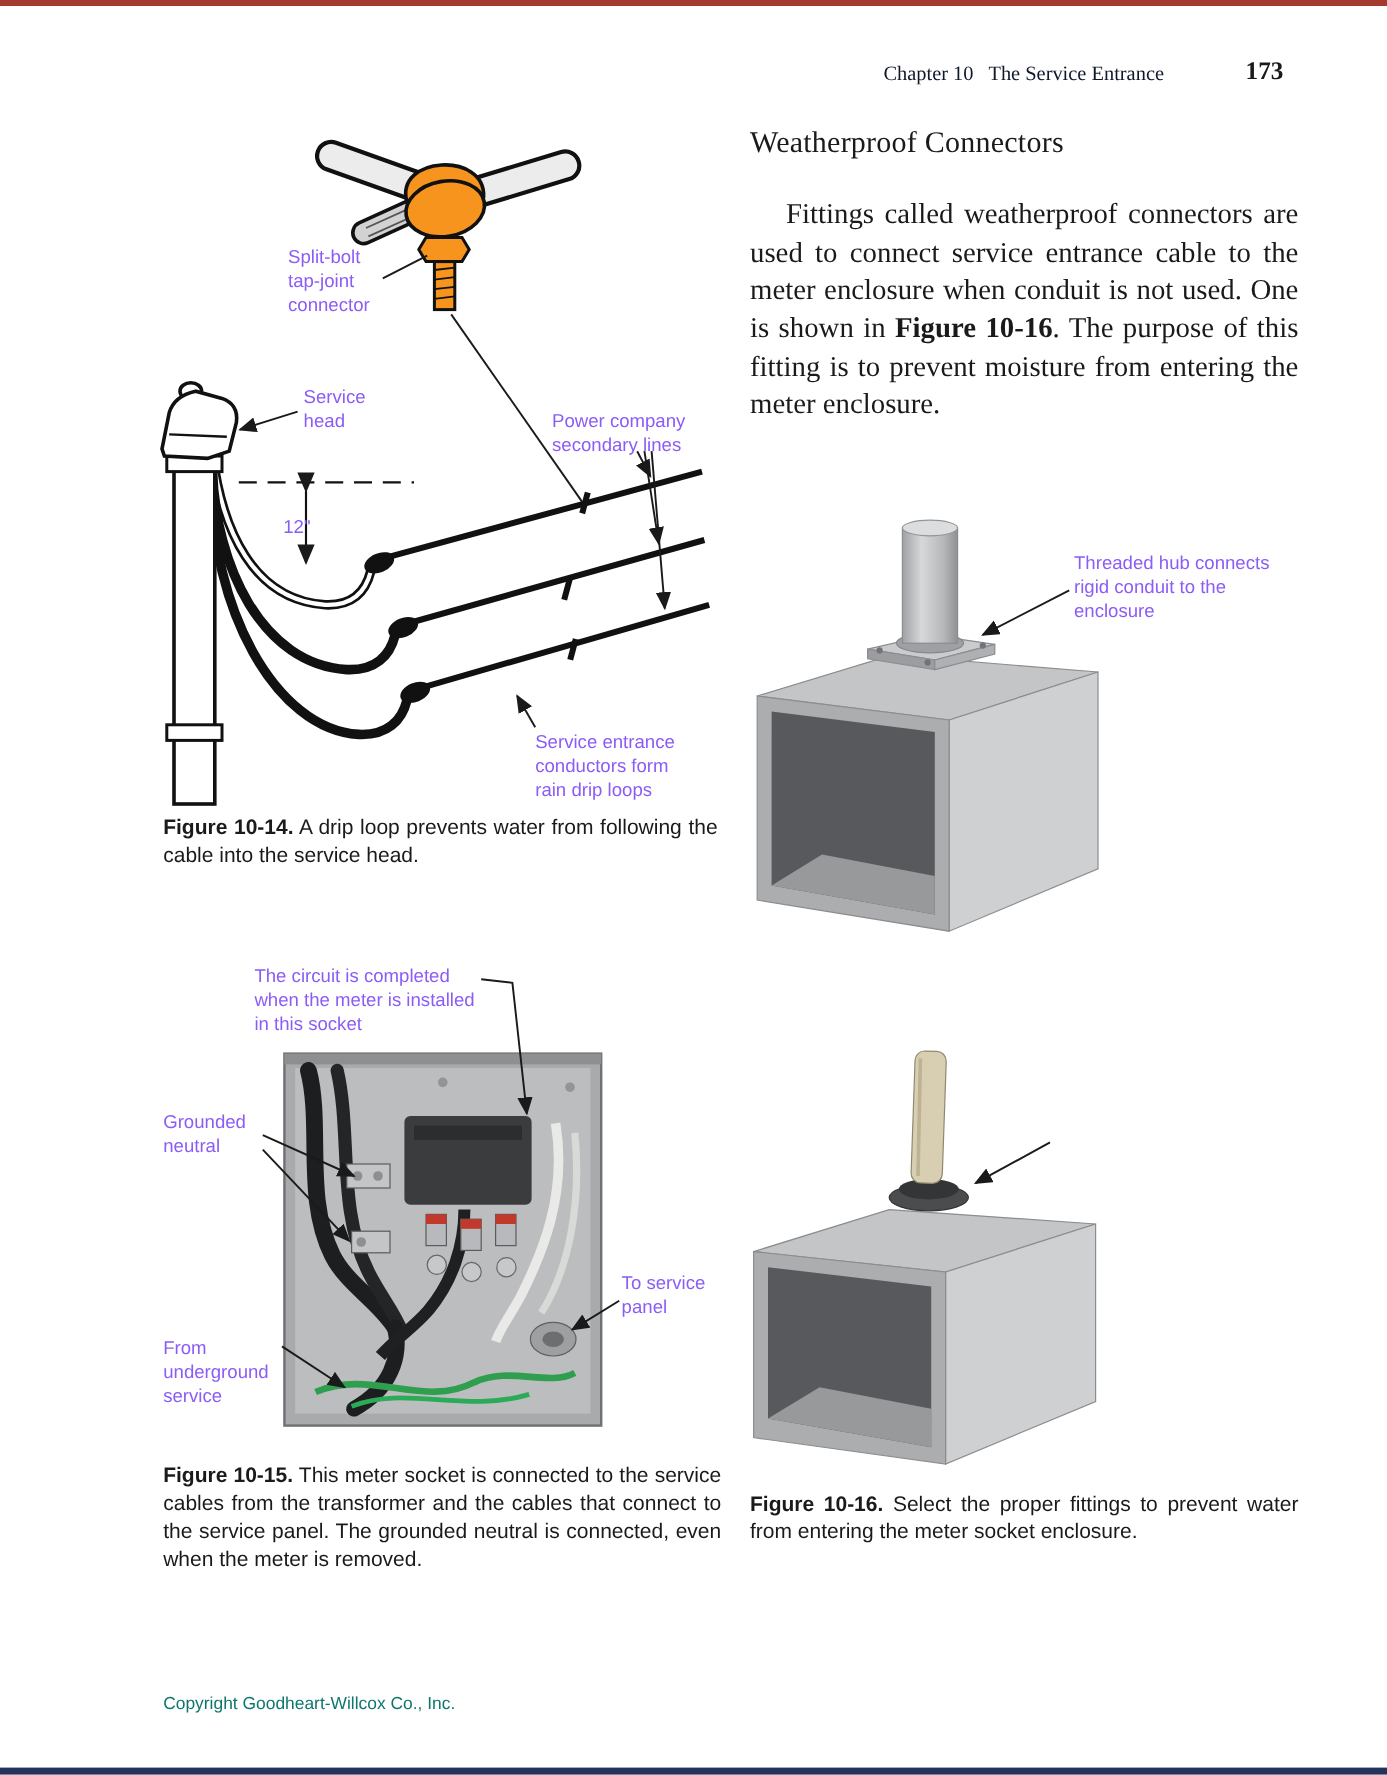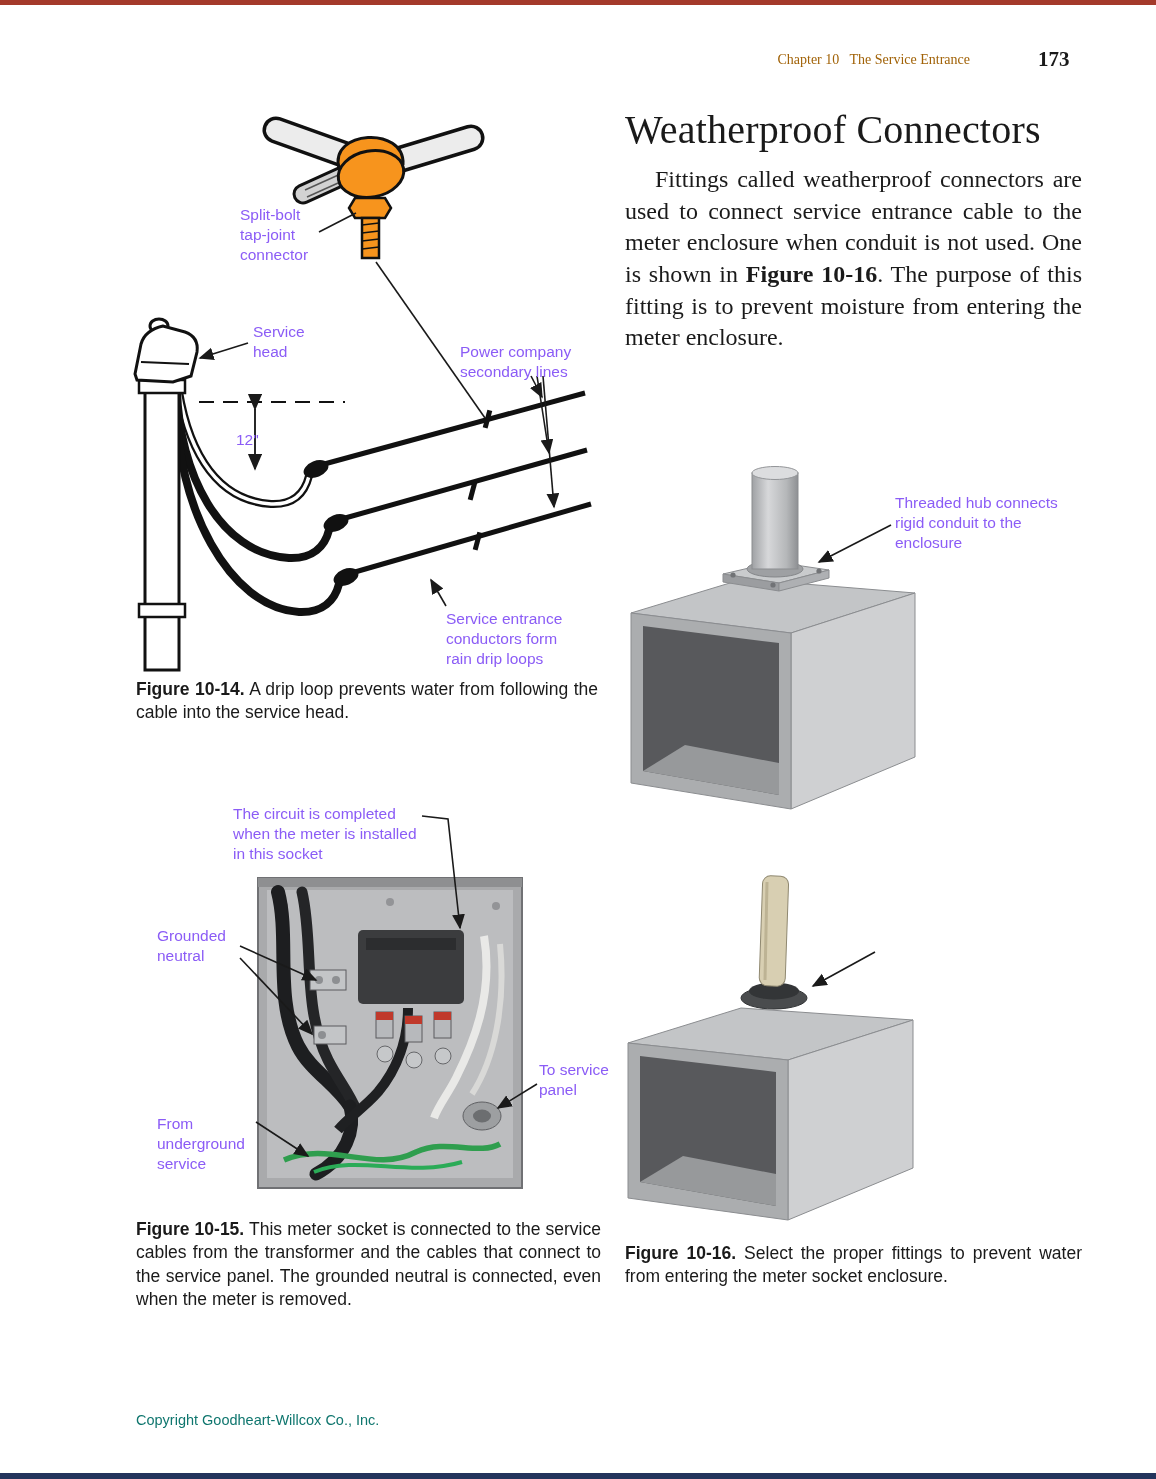--- a/index.html
+++ b/index.html
@@ -3,23 +3,23 @@
 <meta charset="utf-8">
 <style>
   * { margin:0; padding:0; box-sizing:border-box; }
   html,body { background:#ffffff; }
   body {
     width:1156px; height:1479px; position:relative; overflow:hidden;
     font-family:"Liberation Sans", sans-serif; color:#1a1a1a;
   }
   .abs { position:absolute; }
   .serif { font-family:"Liberation Serif", serif; }
-  .running-title { font-size:14px; white-space:pre; color:#a16207; }
+  .running-title { font-size:17px; white-space:pre; color:#0f172a; }
   .page-number { font-size:21px; font-weight:bold; }
-  .article-title { font-size:40px; letter-spacing:.2px; }
+  .article-title { font-size:25px; letter-spacing:.2px; }
   .bodytext { font-size:24px; line-height:1.32; text-align:justify; text-indent:30px; }
   .bodytext b { font-weight:bold; }
   .caption { font-size:17.5px; line-height:1.34; text-align:justify; }
   .caption .lead { font-weight:bold; }
   .fig-label { font-size:15.5px; line-height:1.3; color:#8b5cf6; }
   .footer-text { font-size:14.5px; color:#0f766e; }
   .edge-top { left:0; top:0; width:1156px; height:5px; background:#a43a2b; }
   .edge-bottom { left:0; top:1473px; width:1156px; height:6px; background:#23345c; }
   svg { display:block; }
   .fig { position:absolute; }
@@ -112,21 +112,21 @@
   </svg>
   <div class="fig-label" style="left:107px; top:93px; width:85px;">Split-bolt tap-joint connector</div>
   <div class="fig-label" style="left:120px; top:210px; width:70px;">Service head</div>
   <div class="fig-label" style="left:327px; top:230px; width:132px;">Power company secondary lines</div>
   <div class="fig-label" style="left:103px; top:318px; width:45px;">12"</div>
   <div class="fig-label" style="left:313px; top:497px; width:140px;">Service entrance conductors form rain drip loops</div>
 </div>
 
 <p class="abs caption" style="left:136px; top:678px; width:462px;"><span class="lead">Figure 10-14.</span><span> A drip loop prevents water from following the cable into the service head.</span></p>
 
-<div class="fig" style="left:135px; top:800px; width:475px; height:400px;margin-left:21px;">
+<div class="fig" style="left:135px; top:800px; width:475px; height:400px;">
   <svg width="475" height="400" viewBox="0 0 475 400">
     <defs>
       <marker id="ah15" markerWidth="11" markerHeight="9" refX="8.5" refY="4" orient="auto">
         <path d="M0,0 L9.5,4 L0,8 Z" fill="#1a1a1a"></path>
       </marker>
     </defs>
     <g transform="translate(102,78)">
       <rect x="0" y="0" width="264" height="310" fill="#a9aaac" stroke="#707174" stroke-width="2"></rect>
       <rect x="0" y="0" width="264" height="9" fill="#8e8f91"></rect>
       <rect x="9" y="12" width="246" height="288" fill="#bcbdbf"></rect>
@@ -169,21 +169,21 @@
     </g>
   </svg>
   <div class="fig-label" style="left:77px; top:4px; width:185px;">The circuit is completed when the meter is installed in this socket</div>
   <div class="fig-label" style="left:1px; top:126px; width:88px;">Grounded neutral</div>
   <div class="fig-label" style="left:383px; top:260px; width:85px;">To service panel</div>
   <div class="fig-label" style="left:1px; top:314px; width:96px;">From underground service</div>
 </div>
 
 <p class="abs caption" style="left:136px; top:1218px; width:465px;"><span class="lead">Figure 10-15.</span><span> This meter socket is connected to the service cables from the transformer and the cables that connect to the service panel. The grounded neutral is connected, even when the meter is removed.</span></p>
 
-<div class="fig" style="left:623px; top:461px; width:468px; height:360px;">
+<div class="fig" style="left:623px; top:428px; width:468px; height:360px;">
   <svg width="468" height="360" viewBox="0 0 468 360">
     <defs>
       <marker id="ah16a" markerWidth="11" markerHeight="9" refX="8.5" refY="4" orient="auto">
         <path d="M0,0 L9.5,4 L0,8 Z" fill="#1a1a1a"></path>
       </marker>
       <linearGradient id="cg1" x1="0" y1="0" x2="1" y2="0">
         <stop offset="0" stop-color="#9fa1a4"></stop>
         <stop offset="0.35" stop-color="#d7d8da"></stop>
         <stop offset="0.75" stop-color="#b5b7b9"></stop>
         <stop offset="1" stop-color="#8e9093"></stop>

